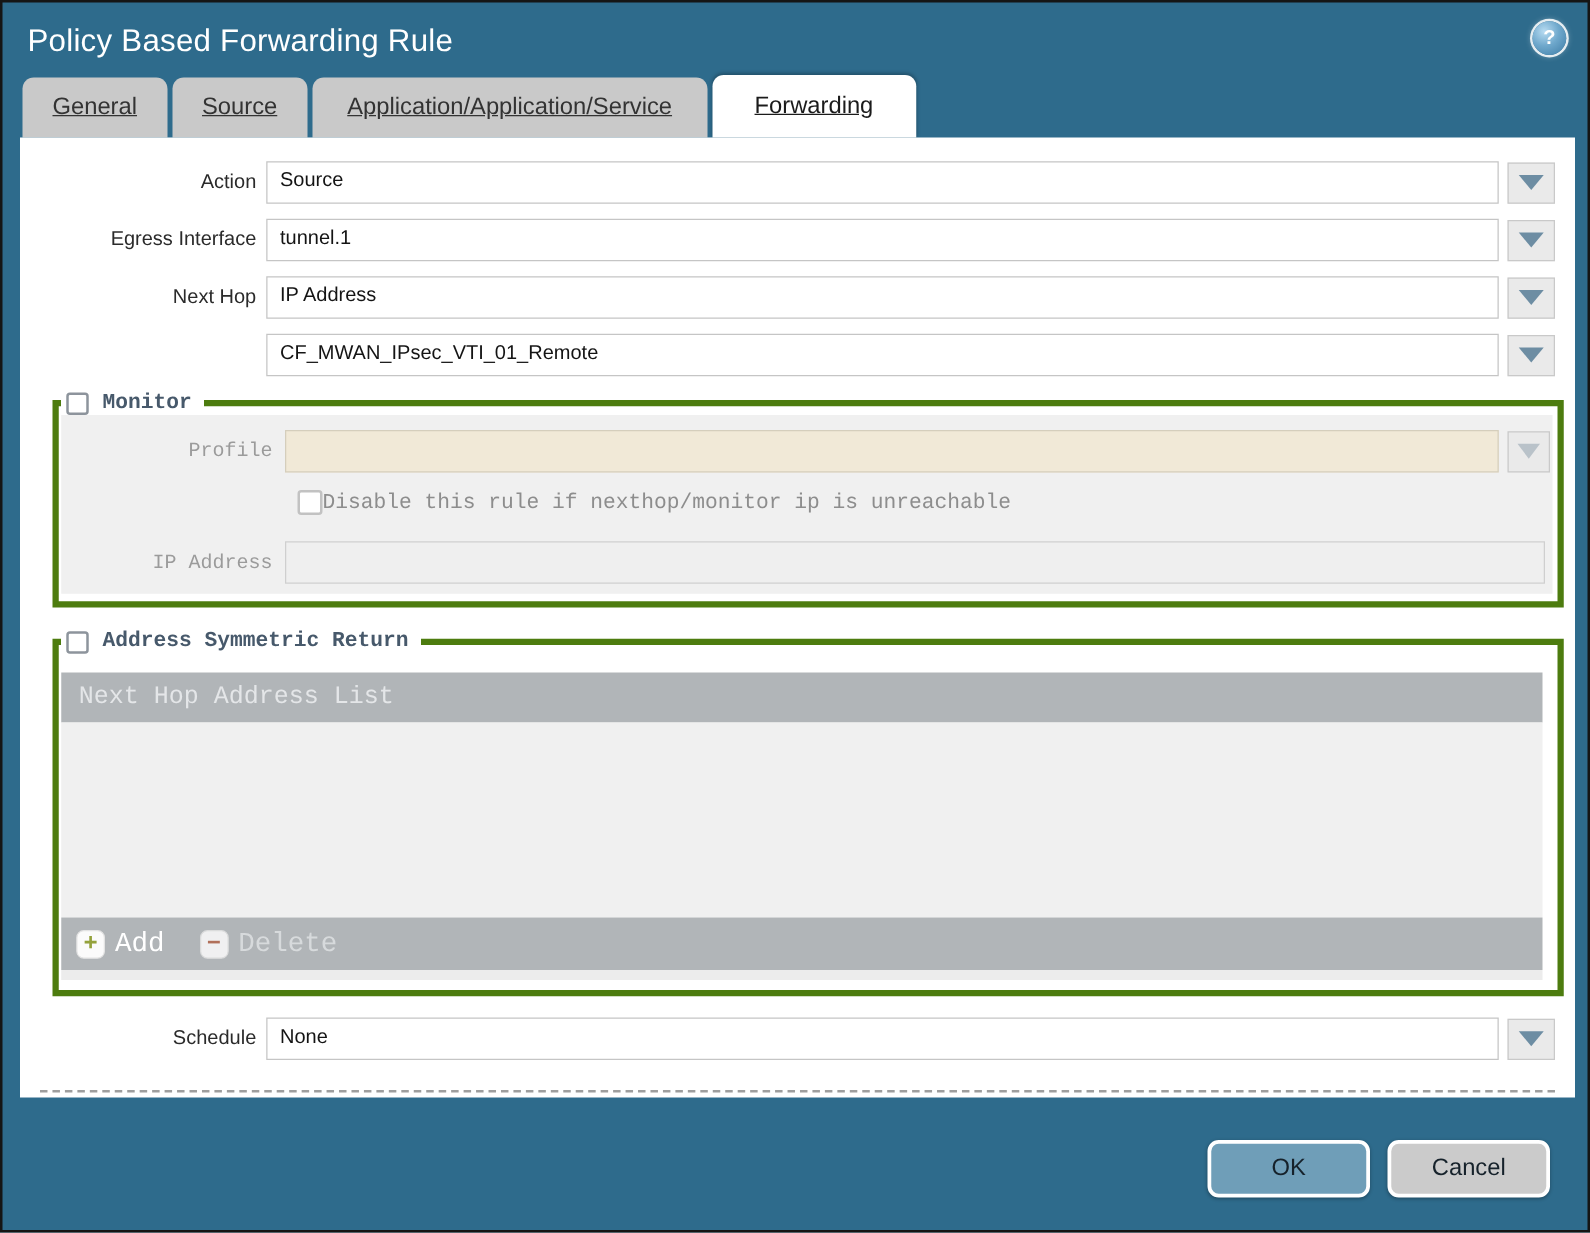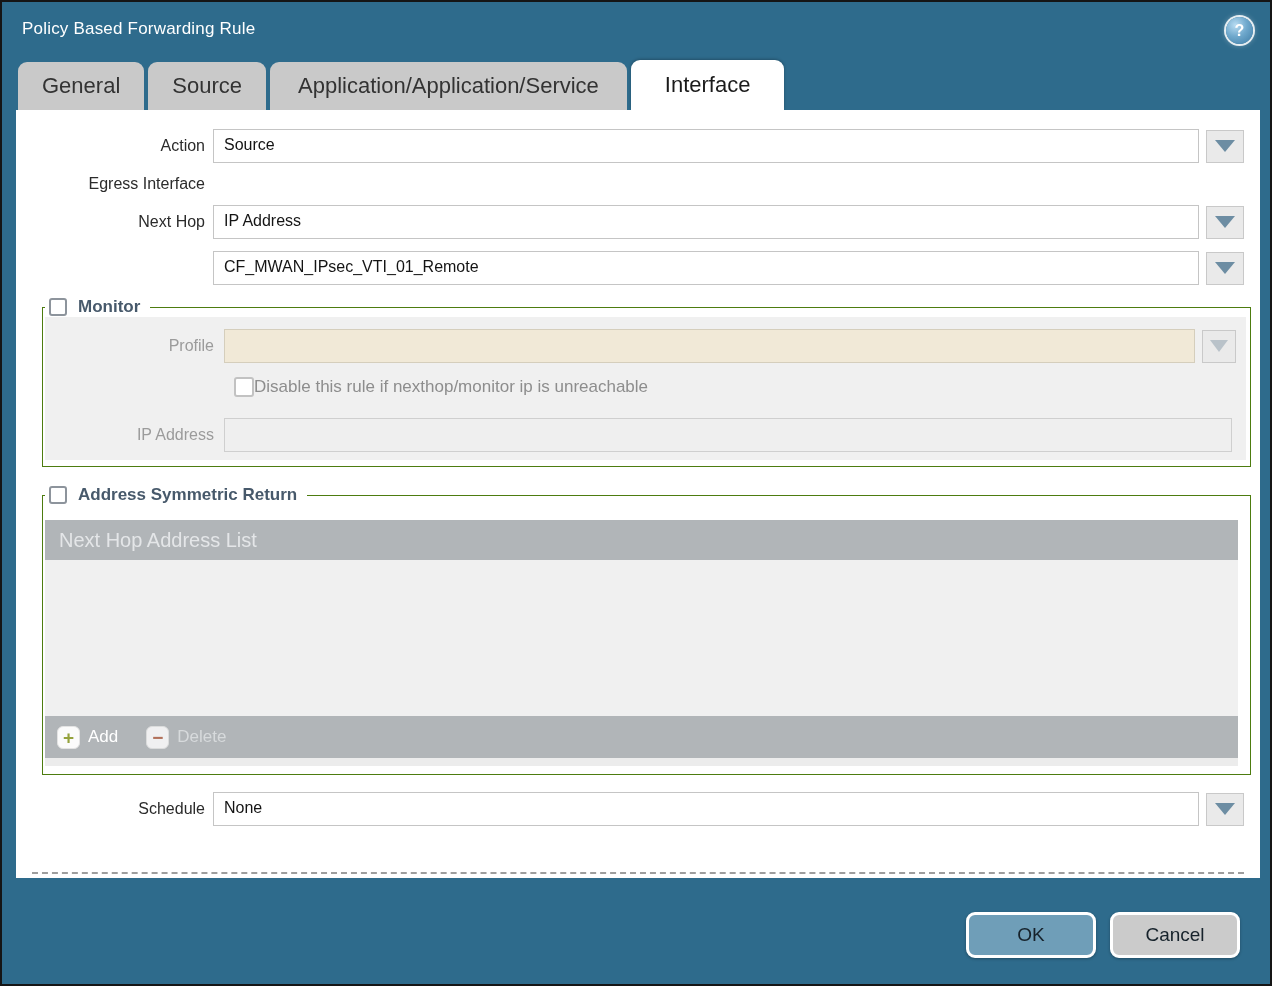--- a/index.html
+++ b/index.html
@@ -6,36 +6,36 @@
   html,body { width:1272px; height:986px; }
   body {
     font-family: "Liberation Sans", sans-serif;
     background:#2e6b8c;
     position:relative;
     border:2px solid #151515;
     overflow:hidden;
   }
   
   .titlebar { height:58px; position:relative; padding:17px 0 0 20px; }
-  .titlebar h1 { color:#ffffff; font-size:17px; font-weight:400; letter-spacing:.2px; }
+  .titlebar h1 { color:#ffffff; font-size:25px; font-weight:400; letter-spacing:.2px; }
   .help {
     position:absolute; top:15px; right:17px;
     width:27px; height:27px; border-radius:50%;
     background:radial-gradient(circle at 35% 30%, #b8dcf2 0%, #6fa8cc 45%, #3c7ba5 100%);
     box-shadow:0 0 0 2px rgba(255,255,255,.85), 0 0 6px rgba(255,255,255,.6);
     color:#ffffff; font-weight:bold; font-size:16px;
     display:flex; align-items:center; justify-content:center; cursor:pointer;
   }
   
   .tabs { display:flex; align-items:flex-end; margin-left:16px; height:50px; }
   .tab {
-    background:#c9c9c9; color:#333333; font-size:22px;
+    background:#c9c9c9; color:#333333; font-size:19px;
     height:48px; line-height:48px; text-align:center;
     border-radius:9px 9px 0 0; margin-right:4px; cursor:pointer;
-    padding:0 24px; white-space:nowrap;
+    padding:0 24px; white-space:nowrap;text-decoration:underline;
   }
   .tab.wide { padding:0 28px; }
   .tab.active {
     background:#ffffff; color:#1b1b1b; height:50px; line-height:50px;
     padding:0 34px; box-shadow:0 -1px 3px rgba(0,0,0,.25);
   }
   
   .content {
     background:#ffffff; margin:0 10px 0 14px; height:768px;
     padding-top:19px; position:relative;
@@ -55,21 +55,21 @@
     width:38px; height:33px; margin-left:7px;
     background:#eaeaea; border:1px solid #c9c9c9;
     display:flex; align-items:center; justify-content:center; cursor:pointer;
   }
   .tri { width:0; height:0; border-left:10px solid transparent;
          border-right:10px solid transparent; border-top:12px solid #6d8da3; }
   .dd.disabled { width:34px; cursor:default; }
   .dd.disabled .tri { border-top-color:#b9c2c9; border-left-width:9px; border-right-width:9px; }
   
   fieldset.group {
-    border:1px solid #4d7c0f; margin:11px 9px 0 26px; padding:0 4px 6px 2px;
+    border:5px solid #4d7c0f; margin:11px 9px 0 26px; padding:0 4px 6px 2px;font-family:Liberation Mono, monospace;
   }
   fieldset.group legend {
     display:flex; align-items:center; gap:11px; padding:0 10px 0 4px; margin-left:0;
   }
   .cb {
     width:18px; height:18px; border:2px solid #8d949c; border-radius:3px;
     background:#ffffff; display:inline-block; cursor:pointer; flex:none;
   }
   .cb.dim { border-color:#c2c2c2; cursor:default; }
   .group-title { font-size:17px; font-weight:bold; color:#47596b; }
@@ -94,21 +94,21 @@
     padding-left:12px; gap:28px;
   }
   .tb-btn { display:flex; align-items:center; gap:8px; cursor:pointer; }
   .tb-ic {
     width:23px; height:23px; background:#fbfbfb; border:1px solid #e3e3e3;
     border-radius:6px; display:flex; align-items:center; justify-content:center;
     font-size:19px; font-weight:bold; line-height:1; flex:none;
   }
   .tb-ic.plus { color:#94a23c; }
   .tb-ic.minus { color:#b2654a; }
-  .tb-label { color:#ffffff; font-size:17px; }
+  .tb-label { color:#ffffff; font-size:22px; }
   .tb-btn.disabled { cursor:default; }
   .tb-btn.disabled .tb-label { color:#d7dadc; }
   .tb-btn.disabled .tb-ic { opacity:.85; }
   .nh-foot { height:8px; background:#ececec; }
   
   .schedule-row { margin-top:17px; }
   .bottom-dash {
     position:absolute; left:16px; right:16px; bottom:4px;
     border-top:2px dashed #9e9e9e;
   }
@@ -130,37 +130,43 @@
 
 <div class="titlebar">
   <h1>Policy Based Forwarding Rule</h1>
   <div class="help">?</div>
 </div>
 
 <div class="tabs">
   <div class="tab">General</div>
   <div class="tab">Source</div>
   <div class="tab wide">Application/Application/Service</div>
-  <div class="tab active">Interface</div>
+  <div class="tab active">Forwarding</div>
 </div>
 
 <div class="content">
 
   <div class="row">
     <label>Action</label>
     <div class="combo">
       <div class="field main">Source</div>
       <div class="dd">
           <span class="tri"></span>
         </div>
     </div>
   </div>
 
   <div class="row">
     <label>Egress Interface</label>
+    <div class="combo">
+      <div class="field main">tunnel.1</div>
+      <div class="dd">
+          <span class="tri"></span>
+        </div>
+    </div>
   </div>
 
   <div class="row">
     <label>Next Hop</label>
     <div class="combo">
       <div class="field main">IP Address</div>
       <div class="dd">
           <span class="tri"></span>
         </div>
     </div>

